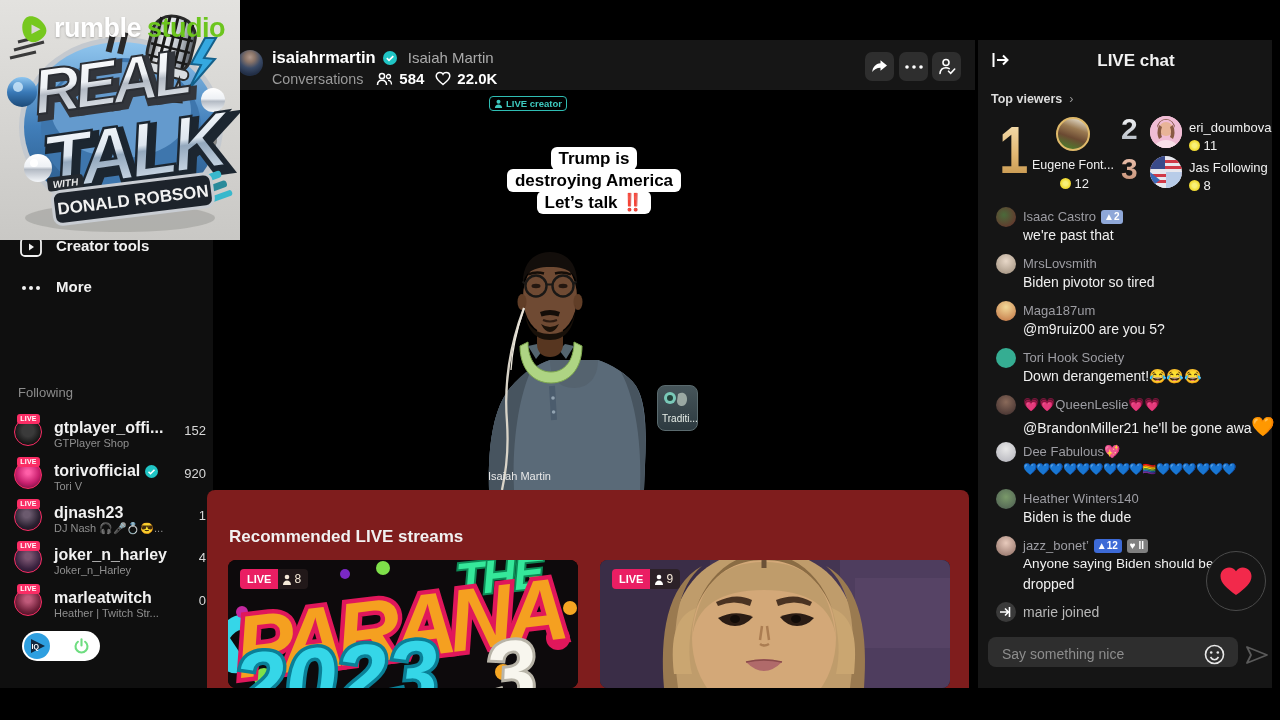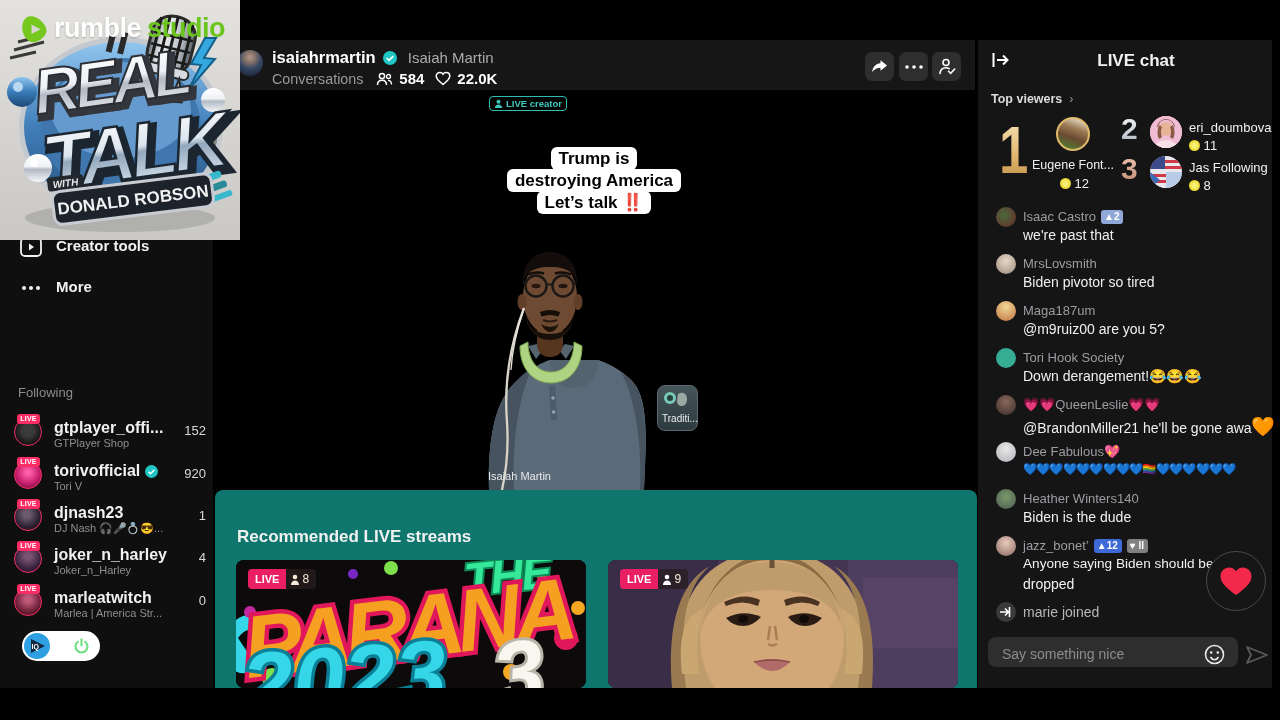--- a/index.html
+++ b/index.html
@@ -21,21 +21,21 @@
 #hava{left:24px;top:10px;width:26px;height:26px;border-radius:50%;background:radial-gradient(circle at 50% 28%,#b0978a 0%,#8a7468 22%,#3a4a66 48%,#222f47 75%);position:absolute}
 .hbtn{position:absolute;top:12px;width:29px;height:29px;border-radius:7px;background:#2e2e2e;display:flex;align-items:center;justify-content:center}
 
 #video{left:213px;top:90px;width:762px;height:598px;background:#000}
 #livecreator{position:absolute;left:276px;top:6px;height:15px;border:1px solid #2fbdb3;border-radius:4px;color:#3ec9bf;font-size:9.5px;font-weight:700;display:flex;align-items:center;padding:0 4px;gap:3px}
 #caption{position:absolute;left:156px;top:58px;width:450px;text-align:center;line-height:0}
 #caption span{display:inline-block;background:#fff;color:#000;font-weight:800;font-size:17px;line-height:23px;padding:0 8px;border-radius:6px;margin-top:-1px}
 #creatorname{position:absolute;left:275px;top:380px;color:#e8e8e8;font-size:11px}
 #gamebadge{position:absolute;left:444px;top:295px;width:41px;height:46px;border-radius:8px;background:linear-gradient(180deg,#46555a,#2d3a40);border:1px solid #5a6a6e;overflow:hidden}
 
-#reco{left:215px;top:490px;width:762px;height:198px;background:#0f766e;border-radius:8px 8px 0 0}
+#reco{left:207px;top:490px;width:762px;height:198px;background:#7f1d1d;border-radius:8px 8px 0 0}
 #reco h2{position:absolute;left:22px;top:37px;color:#f1f1f1;font-size:17px;font-weight:700}
 .thumb{position:absolute;top:70px;width:350px;height:128px;border-radius:8px;overflow:hidden;background:#000}
 .livebadge{position:absolute;top:79px;height:20px;display:flex}
 .lb1{background:#ea1e63;color:#fff;font-weight:700;font-size:11px;border-radius:4px 0 0 4px;padding:0 7px;line-height:20px}
 .lb2{background:rgba(40,30,30,.75);color:#f5e9d8;font-size:12px;border-radius:0 4px 4px 0;padding:0 7px 0 4px;line-height:20px;display:flex;align-items:center;gap:2px}
 
 #chat{left:978px;top:40px;width:294px;height:648px;background:#151515}
 #chattitle{position:absolute;left:11px;top:11px;width:100%;text-align:center;color:#f1f1f1;font-size:17px;font-weight:700}
 #topviewers{position:absolute;left:13px;top:52px;color:#dcdcdc;font-size:12.5px;font-weight:700}
 .rankava{position:absolute;border-radius:50%}
@@ -94,21 +94,21 @@
     <div class="favatar" style="background:radial-gradient(circle at 50% 40%,#7a5470 15%,#3b2340 60%,#1a0f20 95%)"></div>
       <div class="flive">LIVE</div>
     <div class="fname">joker_n_harley</div>
       <div class="fsub">Joker_n_Harley</div>
       <div class="fcount">4</div>
     </div>
   <div class="fentry" style="top:548px">
     <div class="favatar" style="background:radial-gradient(circle at 50% 40%,#c05a7a 15%,#70203a 60%,#300a18 95%)"></div>
       <div class="flive">LIVE</div>
     <div class="fname">marleatwitch</div>
-      <div class="fsub">Marlea | America Str...</div>
+      <div class="fsub">Heather | Twitch Str...</div>
       <div class="fcount">0</div>
     </div>
 
   <div style="position:absolute;left:22px;top:591px;width:78px;height:30px;background:#fff;border-radius:15px">
     <div style="position:absolute;left:2px;top:2px;width:26px;height:26px;border-radius:50%;background:#2e9fe0"></div>
     <svg style="position:absolute;left:6px;top:6px" width="19" height="18" viewBox="0 0 19 18">
         <path d="M3 2l14 7-14 7z" fill="#12283e"></path>
         <text x="3.5" y="12" font-size="7" fill="#fff" font-weight="bold">IQ</text>
       </svg>
     <svg style="position:absolute;left:50px;top:6px" width="19" height="19" viewBox="0 0 20 20">

